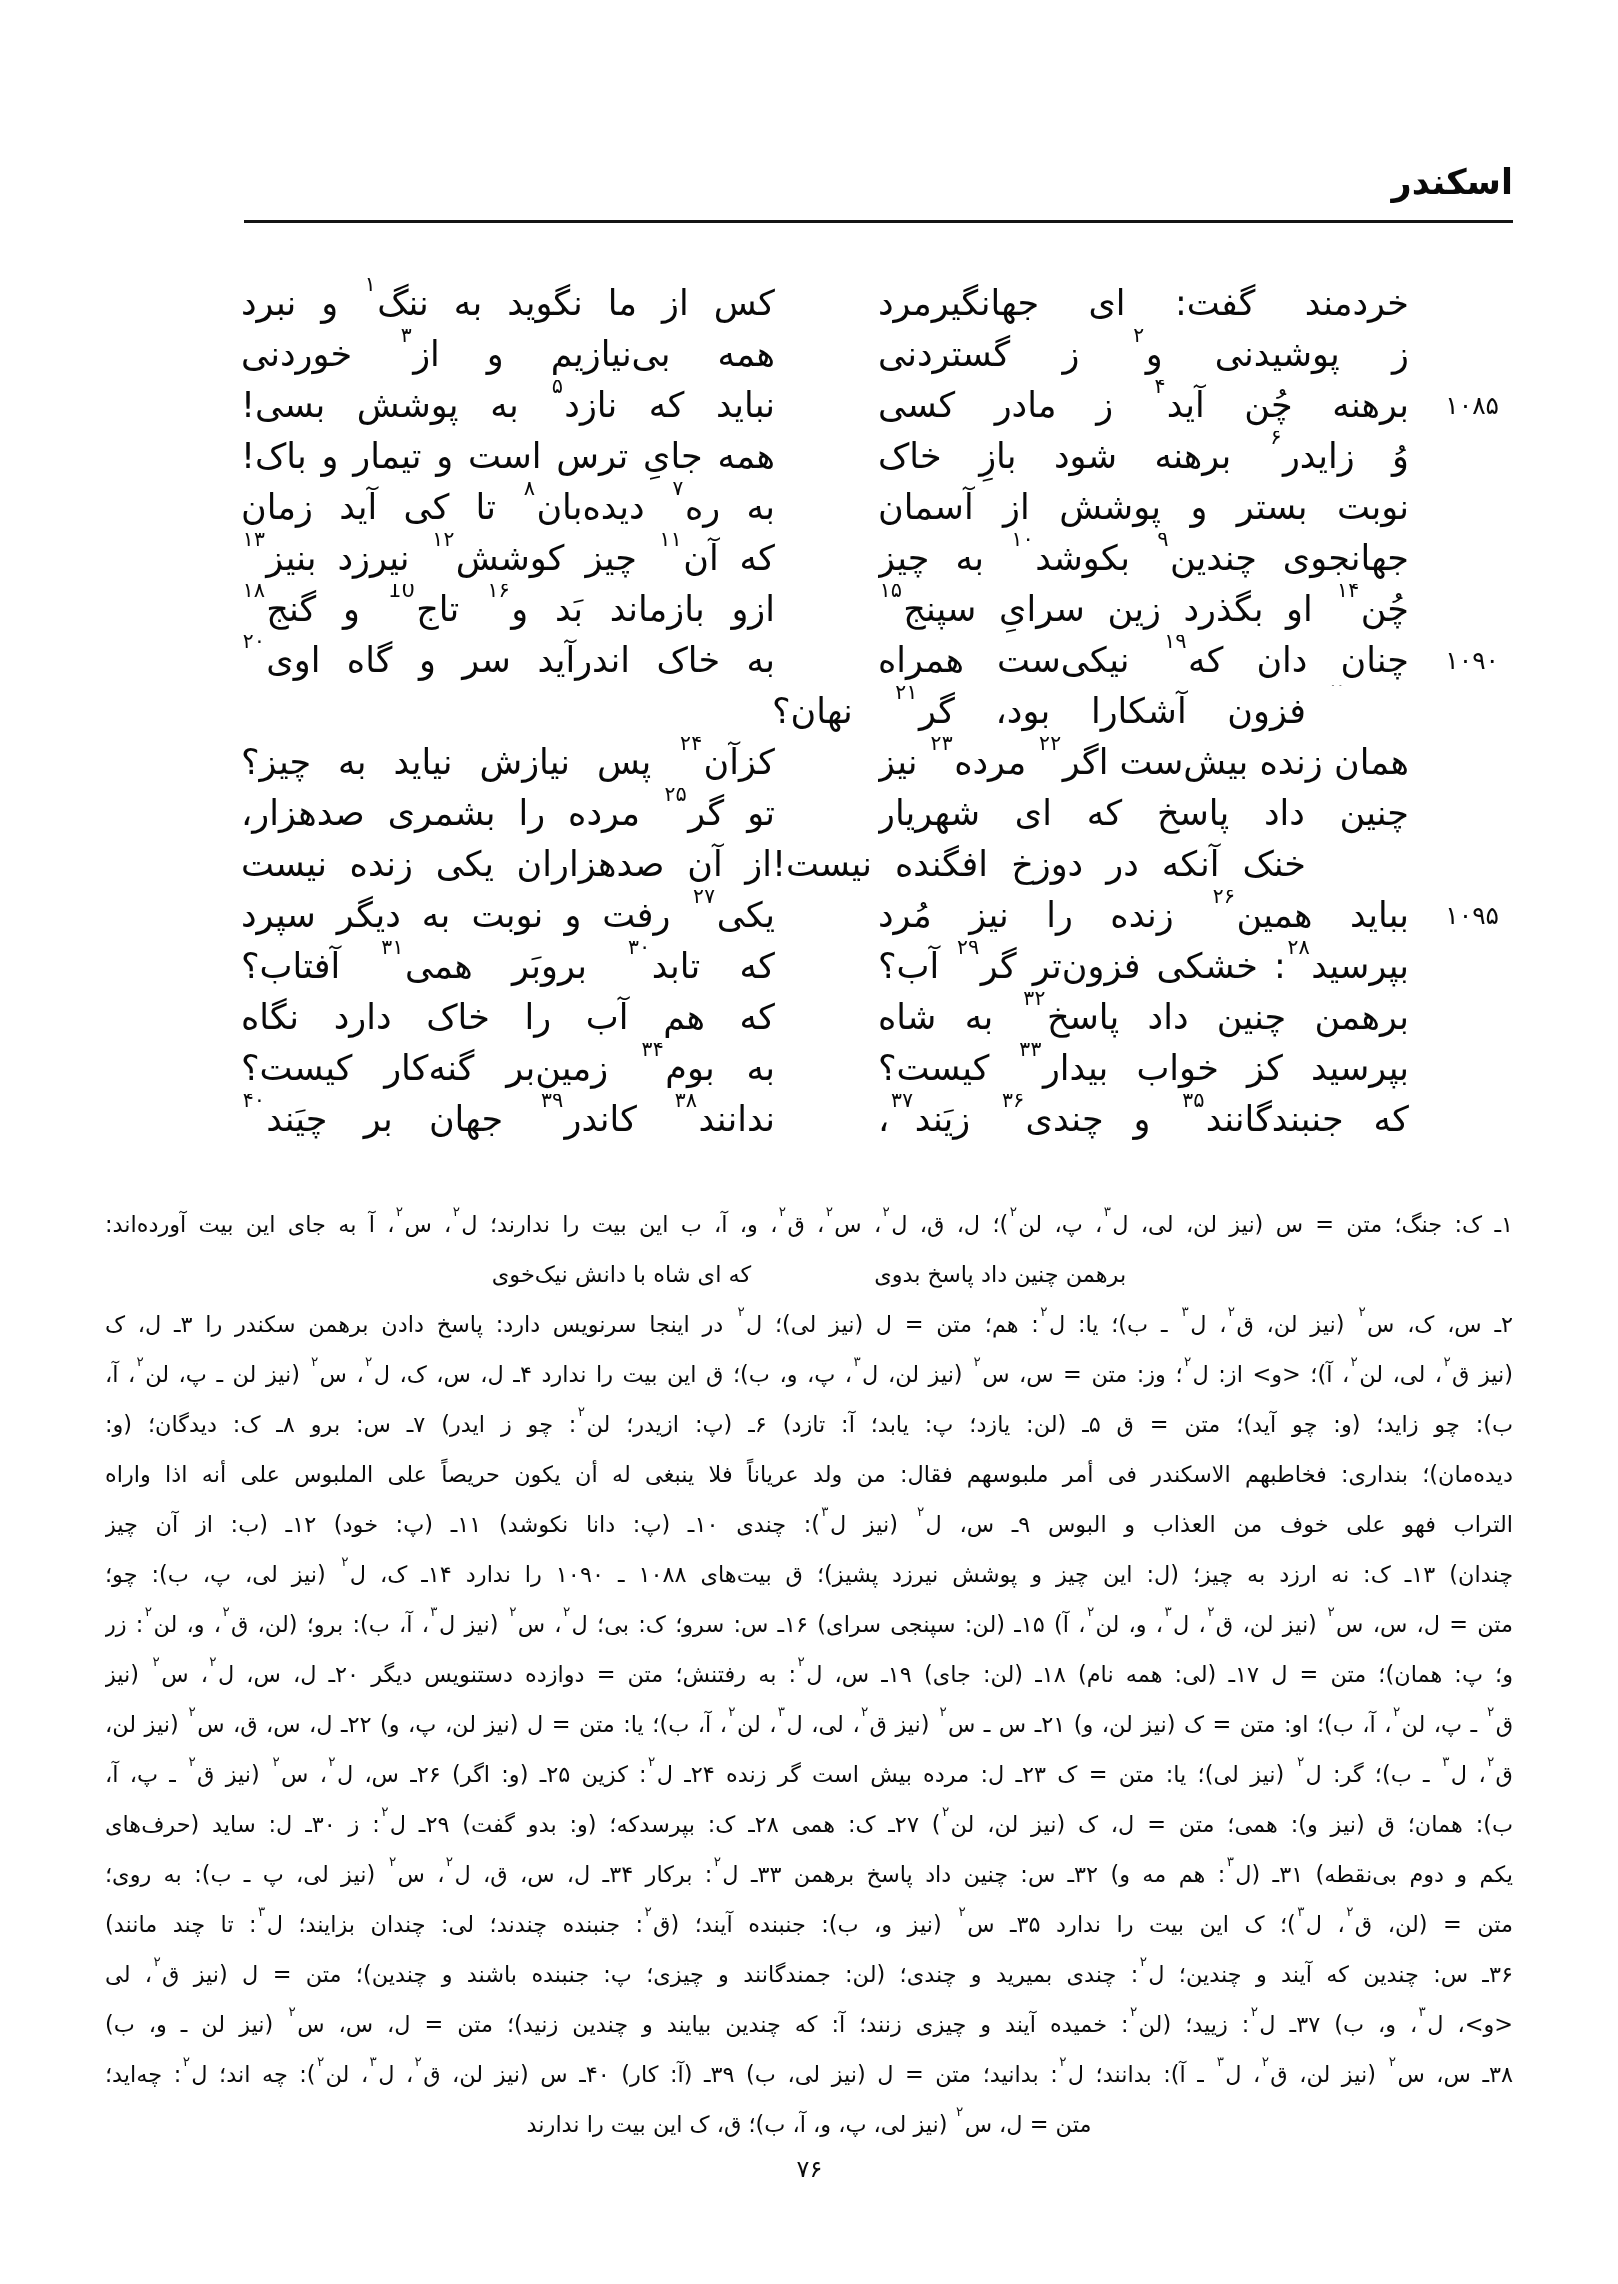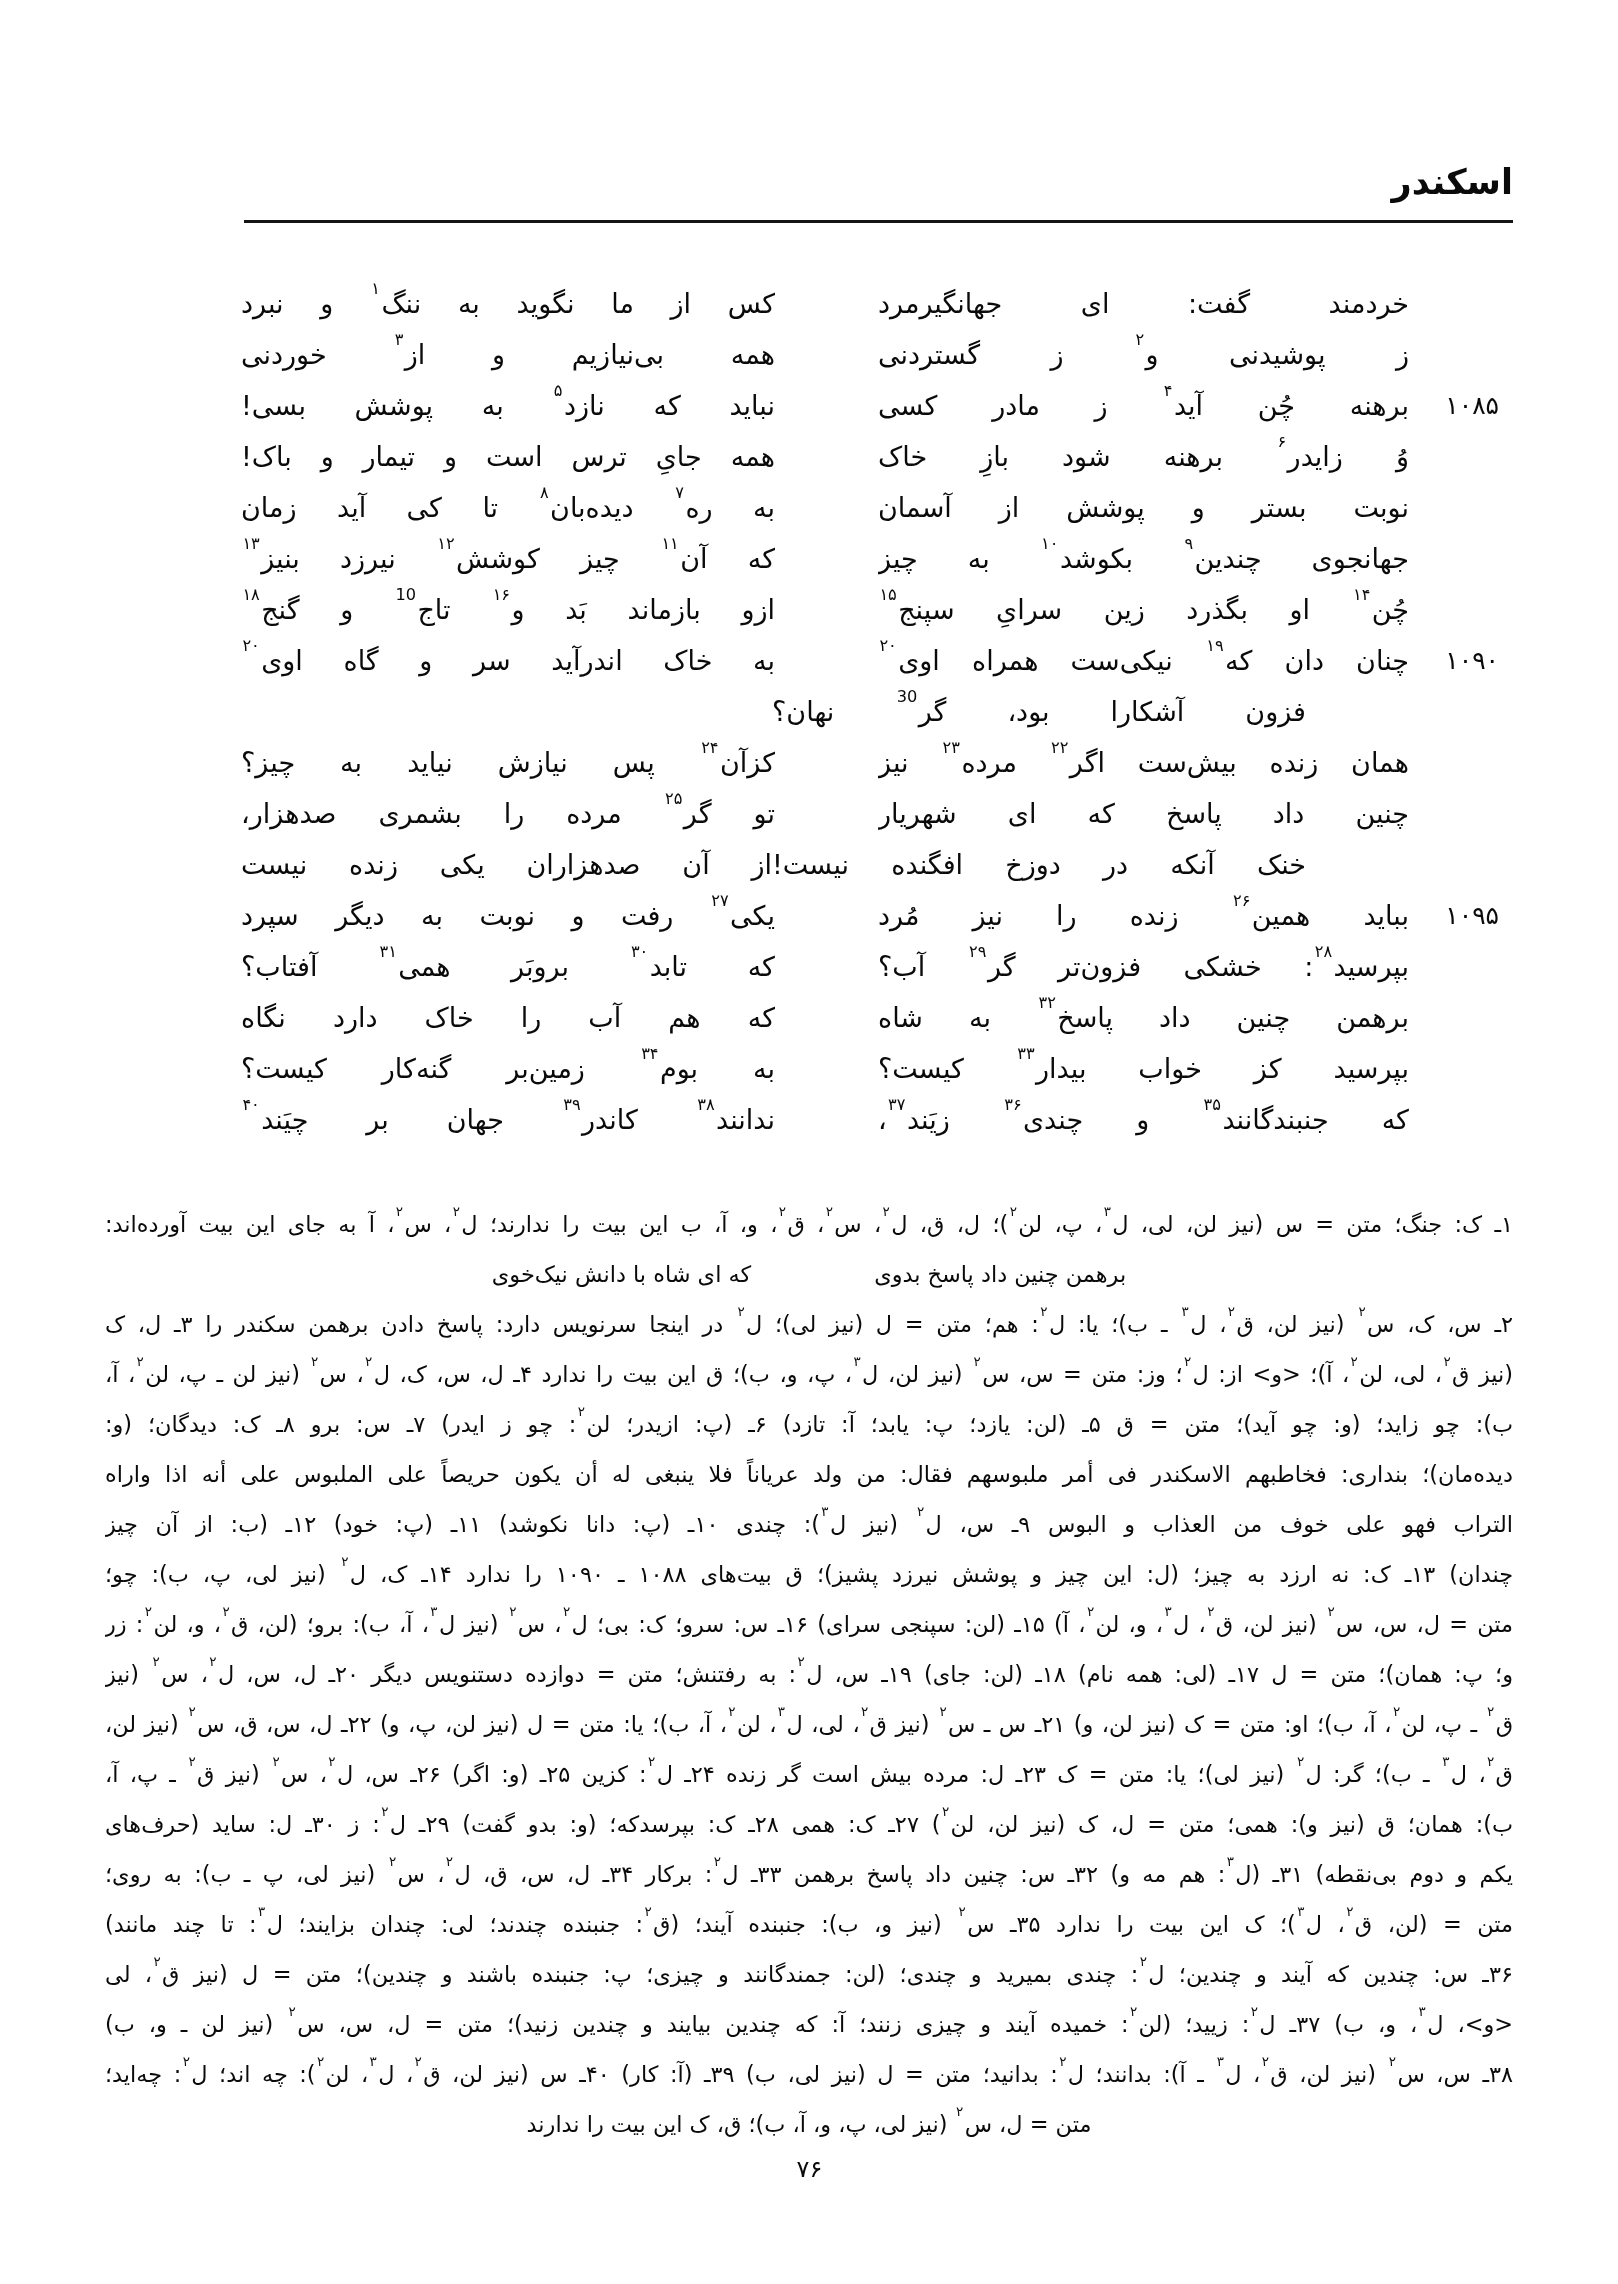--- a/index.html
+++ b/index.html
@@ -9,21 +9,21 @@
   
   .header{position:absolute;top:160px;left:244px;right:106px;border-bottom:3.5px solid #141414;}
   .header-title{text-align:left;direction:rtl;font-size:35px;font-weight:bold;line-height:45px;padding-bottom:15.4px;}
   
   .header-title{text-align:right;}
 
   
   .poem{position:absolute;top:278px;right:120px;left:120px;}
   .verse-row{display:flex;direction:rtl;height:51px;align-items:center;}
   .verse-num{flex:none;width:90px;font-size:25px;text-align:right;letter-spacing:1.4px;}
-  .hemi{font-size:27px;line-height:51px;text-align:justify;text-align-last:justify;overflow:hidden;max-height:51px;}
+  .hemi{font-size:35px;line-height:51px;text-align:justify;text-align-last:justify;overflow:hidden;max-height:51px;}
   .hemi.r{flex:none;width:531px;}
   .hemi.l{flex:none;width:534px;margin-right:103px;}
   sup{font-size:0.60em;line-height:0;position:relative;top:-0.55em;padding:0 1.4px;}
 
   
   .footnotes{position:absolute;top:1199px;right:106px;left:105px;}
   .fn-line{font-size:22.4px;line-height:50px;height:50px;direction:rtl;text-align:justify;text-align-last:justify;overflow:hidden;}
   .fn-line.center{text-align:center;text-align-last:center;}
   .fn-verse{display:flex;direction:rtl;height:50px;align-items:center;justify-content:center;gap:123px;font-size:22.4px;}
   .fn-verse span{white-space:nowrap;}
@@ -76,21 +76,21 @@
         <div class="hemi r">چُن<sup>۱۴</sup> او بگذرد زین سرایِ سپنج<sup>۱۵</sup></div>
         <div class="hemi l">ازو بازماند بَد و<sup>۱۶</sup> تاج<sup>10</sup> و گنج<sup>۱۸</sup></div>
       </div>
       <div class="verse-row">
         <div class="verse-num">۱۰۹۰</div>
         <div class="hemi r">چنان دان که<sup>۱۹</sup> نیکی‌ست همراه اوی<sup>۲۰</sup></div>
         <div class="hemi l">به خاک اندرآید سر و گاه اوی<sup>۲۰</sup></div>
       </div>
       <div class="verse-row">
         <div class="verse-num"></div>
-        <div class="hemi l">فزون آشکارا بود، گر<sup>30</sup> نهان؟</div>
+        <div class="hemi l">فزون آشکارا بود، گر<sup>۲۱</sup> نهان؟</div>
       </div>
       <div class="verse-row">
         <div class="verse-num"></div>
         <div class="hemi r">همان زنده بیش‌ست اگر<sup>۲۲</sup> مرده<sup>۲۳</sup> نیز</div>
         <div class="hemi l">کزآن<sup>۲۴</sup> پس نیازش نیاید به چیز؟</div>
       </div>
       <div class="verse-row">
         <div class="verse-num"></div>
         <div class="hemi r">چنین داد پاسخ که ای شهریار</div>
         <div class="hemi l">تو گر<sup>۲۵</sup> مرده را بشمری صدهزار،</div>

